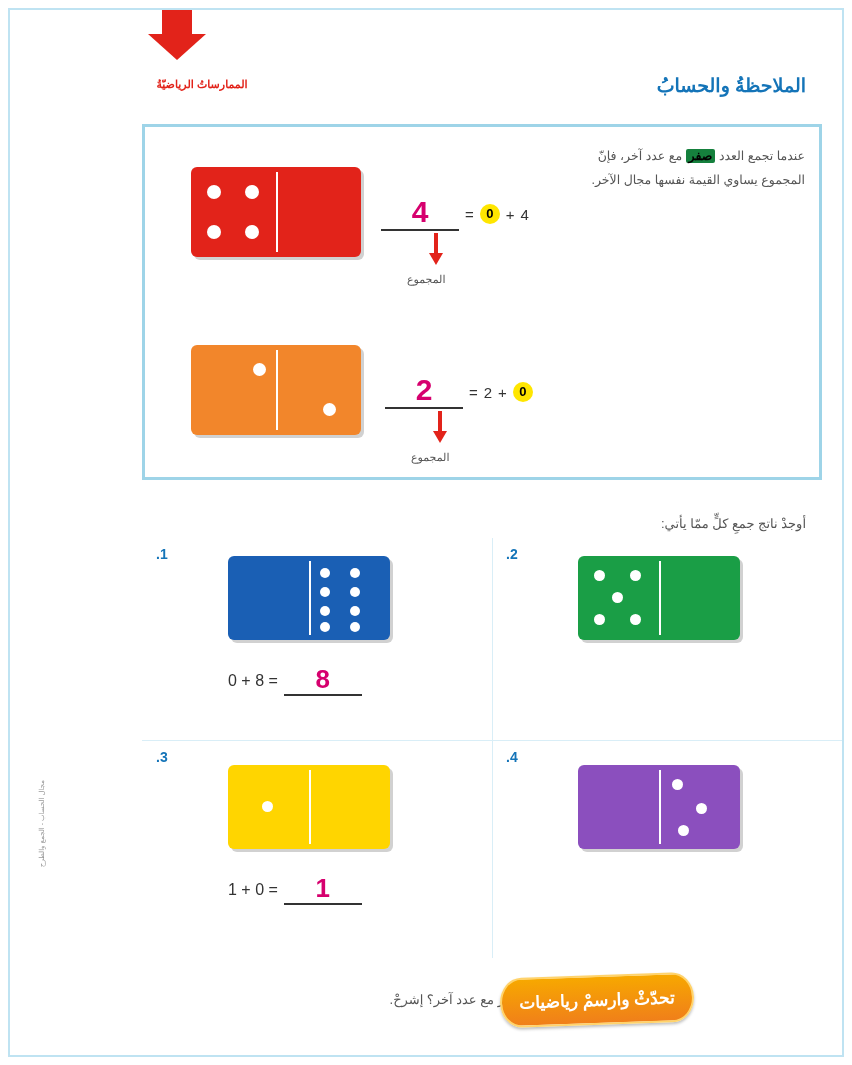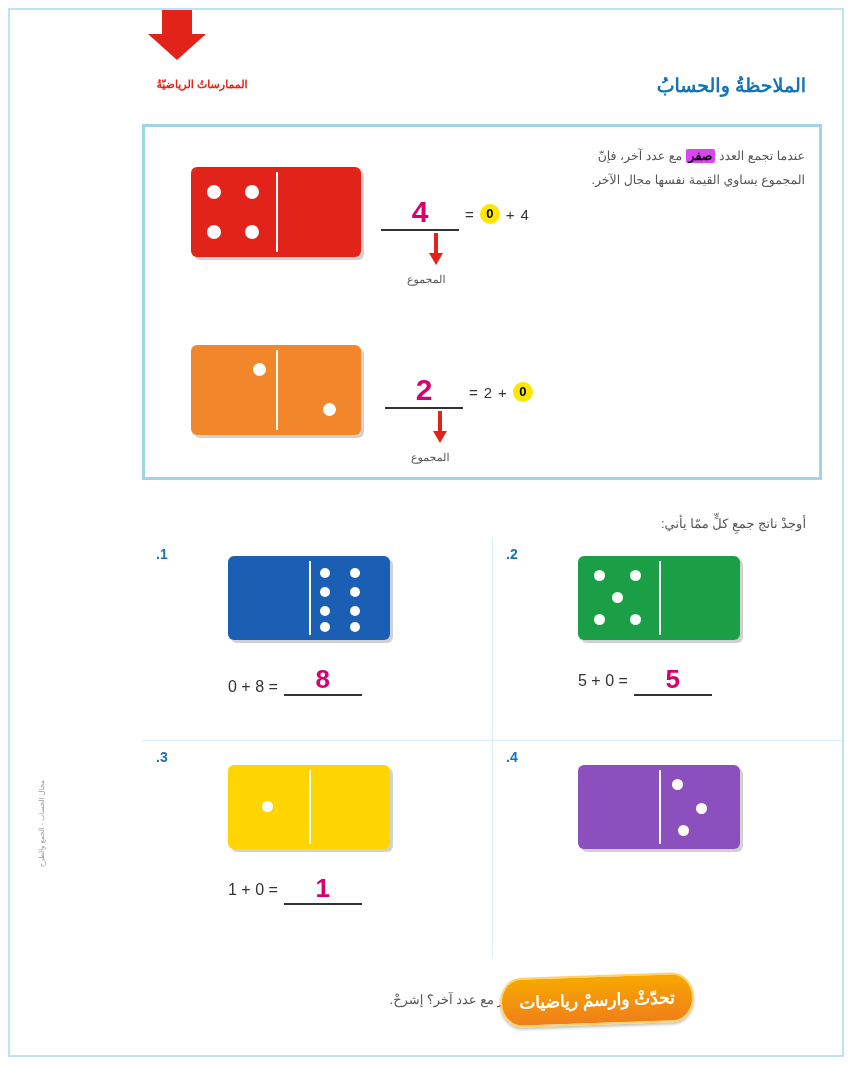--- a/index.html
+++ b/index.html
@@ -45,21 +45,21 @@
     position:absolute;left:132px;top:114px;width:680px;height:356px;
     border:3px solid #9ed4e8;background:#ffffff;box-sizing:border-box;
   }
   .rule-text{
     position:absolute;color:#555;font-size:12.5px;line-height:1.9;
     text-align:right;
   }
   .rule1{ right:14px; top:18px; width:230px;}
   .rule2{ right:14px; top:196px; width:205px;}
   .hl-zero{
-    background:#d946ef;color:#000;font-weight:bold;padding:0 3px;border-radius:2px;
+    background:#15803d;color:#000;font-weight:bold;padding:0 3px;border-radius:2px;
   }
   
   .domino{position:absolute;border-radius:6px;}
   .domino .divider{position:absolute;top:6%;height:88%;width:2px;background:#ffffff;}
   .pip{position:absolute;background:#ffffff;border-radius:50%;}
   
   #dom-red{left:46px;top:40px;width:170px;height:90px;background:#e2231a;box-shadow:3px 3px 0 rgba(0,0,0,.18);}
   
   #dom-org{left:46px;top:218px;width:170px;height:90px;background:#f2862b;box-shadow:3px 3px 0 rgba(0,0,0,.18);}
   
@@ -198,40 +198,36 @@
         <div class="divider" style="left:50%;"></div>
         <div class="pip" style="left:92px;top:12px;width:10px;height:10px;"></div>
         <div class="pip" style="left:122px;top:12px;width:10px;height:10px;"></div>
         <div class="pip" style="left:92px;top:31px;width:10px;height:10px;"></div>
         <div class="pip" style="left:122px;top:31px;width:10px;height:10px;"></div>
         <div class="pip" style="left:92px;top:50px;width:10px;height:10px;"></div>
         <div class="pip" style="left:122px;top:50px;width:10px;height:10px;"></div>
         <div class="pip" style="left:92px;top:66px;width:10px;height:10px;"></div>
         <div class="pip" style="left:122px;top:66px;width:10px;height:10px;"></div>
       </div>
-      <div class="eqline" style="left:86px;top:128px;align-items:flex-end;">
+      <div class="eqline" style="left:86px;top:128px;">
         <span>0 + 8 =</span>
         <span class="ans-line"><span class="ans-mid">8</span></span>
       </div>
     </div>
 
     <div class="cell" style="left:350px;top:0;">
       <div class="num" style="left:14px;top:8px;">2.</div>
       <div class="domino" style="left:86px;top:18px;width:162px;height:84px;background:#1a9e46;box-shadow:3px 3px 0 rgba(0,0,0,.18);">
         <div class="divider" style="left:50%;"></div>
         <div class="pip" style="left:16px;top:14px;width:11px;height:11px;"></div>
         <div class="pip" style="left:52px;top:14px;width:11px;height:11px;"></div>
         <div class="pip" style="left:34px;top:36px;width:11px;height:11px;"></div>
         <div class="pip" style="left:16px;top:58px;width:11px;height:11px;"></div>
         <div class="pip" style="left:52px;top:58px;width:11px;height:11px;"></div>
       </div>
-      <div class="eqline" style="left:86px;top:128px;">
-        <span>5 + 0 =</span>
-        <span class="ans-line"><span class="ans-mid">5</span></span>
-      </div>
     </div>
 
     <div class="cell" style="left:0;top:203px;">
       <div class="num" style="left:14px;top:8px;">3.</div>
       <div class="domino" style="left:86px;top:24px;width:162px;height:84px;background:#ffd500;box-shadow:3px 3px 0 rgba(0,0,0,.18);">
         <div class="divider" style="left:50%;background:#ffffff;"></div>
         <div class="pip" style="left:34px;top:36px;width:11px;height:11px;"></div>
       </div>
       <div class="eqline" style="left:86px;top:134px;">
         <span>1 + 0 =</span>

